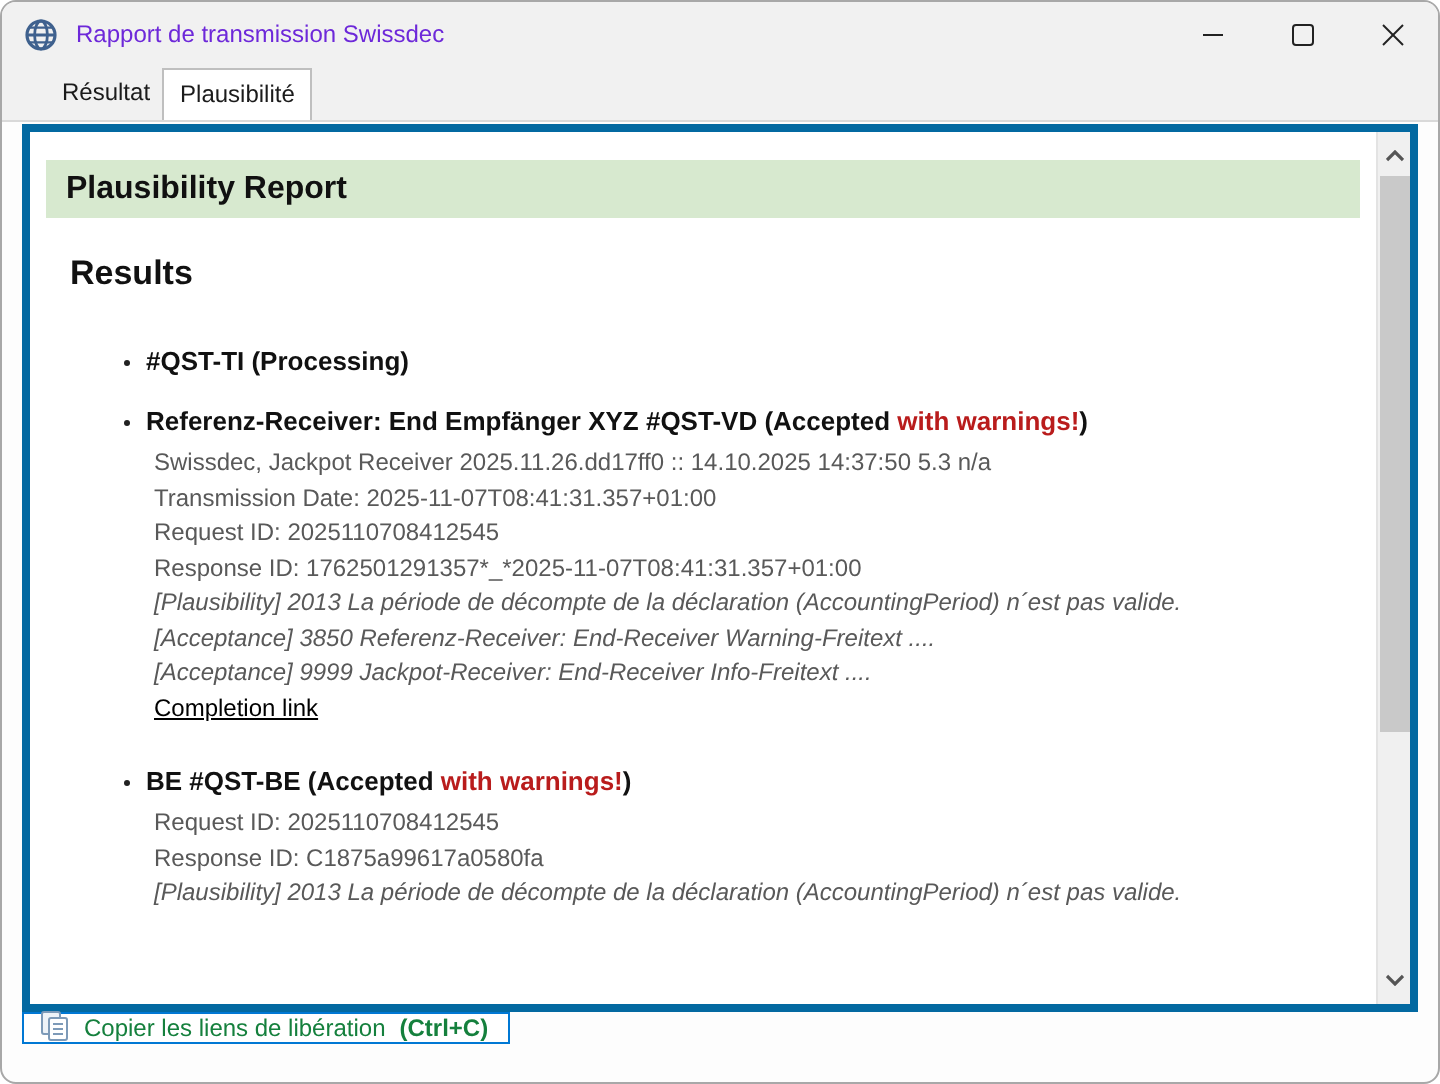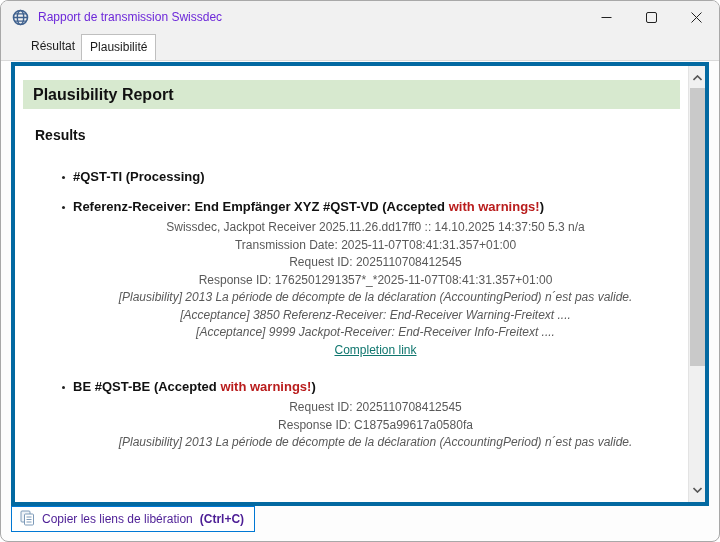--- a/index.html
+++ b/index.html
@@ -48,53 +48,53 @@
   }
   .report-content {
     position: absolute; top: 0; left: 0; right: 17px; bottom: 0; overflow: hidden;
   }
 
   .green-header {
     margin: 14px 8px 0 8px; height: 29px; line-height: 29px; padding-left: 10px;
     background: #d7e9cf; font-size: 16px; font-weight: bold; color: #111;
   }
   .results-heading {
-    margin: 18px 0 0 20px; font-size: 14px; font-weight: bold; color: #111;
+    margin: 18px 0 0 20px; font-size: 17px; font-weight: bold; color: #111;
   }
 
   .sections { margin-left: 46px; margin-right: 14px; }
   .section { position: relative; padding-left: 12px; }
   .section::before {
     content: ""; position: absolute; left: 1px; top: 7px;
     width: 3px; height: 3px; border-radius: 50%; background: #222;
   }
   .sec-1 { margin-top: 26px; }
   .sec-2 { margin-top: 15px; }
   .sec-3 { margin-top: 20px; }
   .sec-title { font-size: 13px; font-weight: bold; color: #111; white-space: nowrap; }
   .warn { color: #b91c1c; }
-  .sec-details { margin-top: 5px; padding-left: 4px; font-size: 12px; color: #595959; line-height: 17.5px; white-space: nowrap; text-align: center; }
+  .sec-details { margin-top: 5px; padding-left: 4px; font-size: 12px; color: #595959; line-height: 17.5px; white-space: nowrap; }
   .issue-line { font-style: italic; }
-  .completion-link { color: #0f766e; text-decoration: underline; cursor: pointer; font-style: normal; }
+  .completion-link { color: #000000; text-decoration: underline; cursor: pointer; font-style: normal; }
 
   
   .scrollbar {
     position: absolute; top: 0; right: 0; width: 17px; bottom: 0;
     background: #f0f0f0; border-left: 1px solid #e3e3e3;
   }
   .sb-btn { position: absolute; left: 0; width: 17px; height: 20px; display: flex; align-items: center; justify-content: center; }
   .sb-btn.up { top: 2px; }
   .sb-btn.down { bottom: 2px; }
   .sb-thumb { position: absolute; left: 1px; top: 22px; width: 15px; height: 278px; background: #c9c9c9; }
 
   
   .copy-btn {
-    position: absolute; top: 505px; left: 10px; height: 26px;
+    position: absolute; top: 505px; left: 10px; height: 16px;
     display: inline-flex; align-items: center; gap: 7px; padding: 0 10px 0 8px;
-    background: #ffffff; border: 1px solid #0078d4; color: #4c1d95;
+    background: #ffffff; border: 1px solid #0078d4; color: #15803d;
     font-size: 12px; font-family: inherit; cursor: pointer;
   }
   .copy-btn .shortcut { font-weight: bold; }
 </style>
 </head>
 <body>
 
 <div class="window">
 
   <div class="titlebar">

